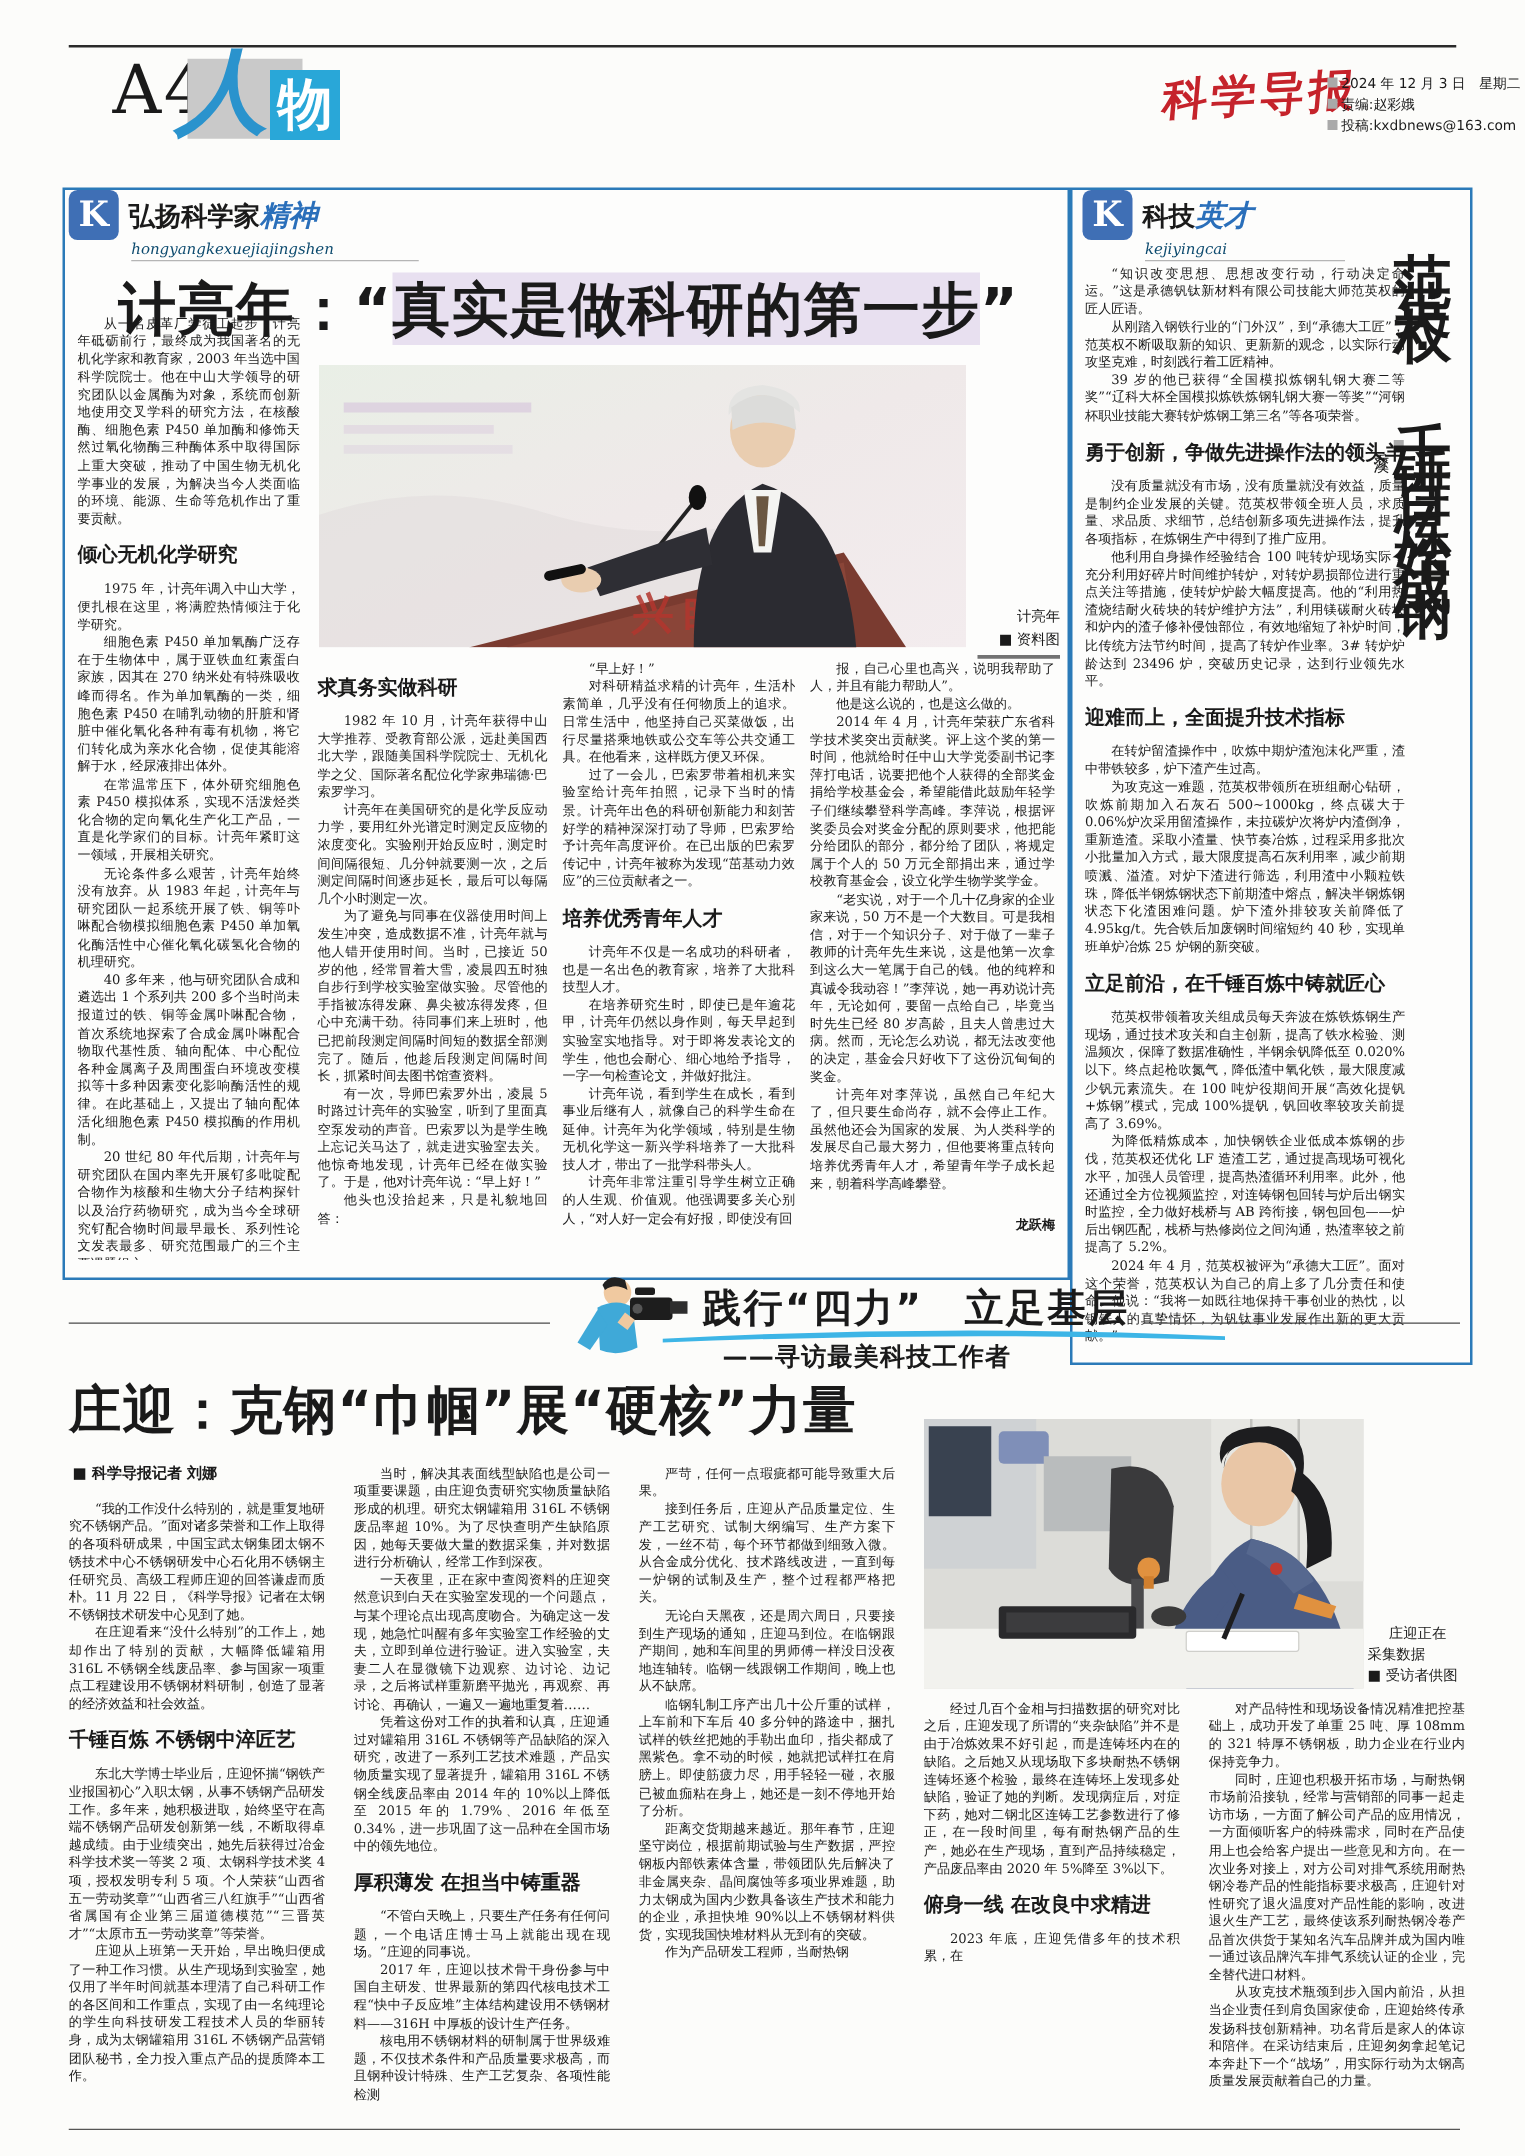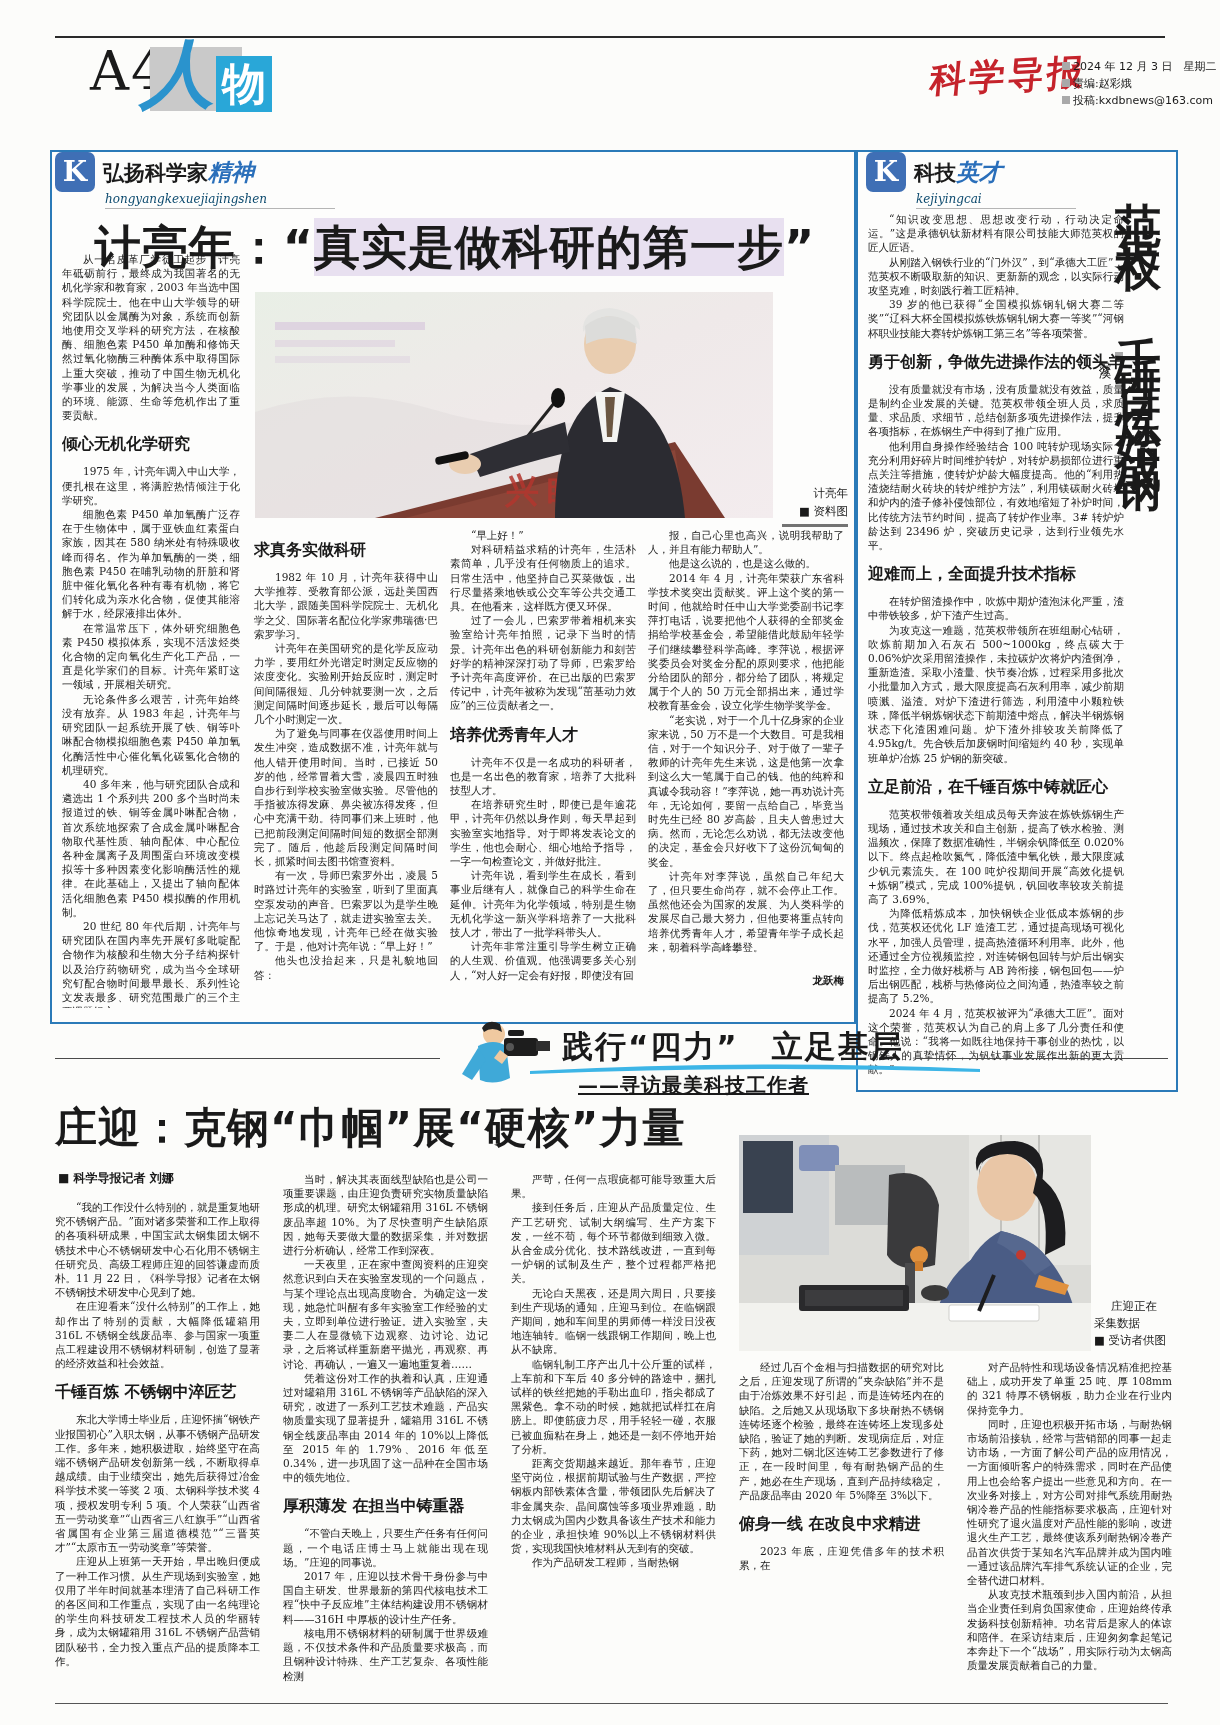--- a/index.html
+++ b/index.html
@@ -55,21 +55,21 @@
           writing-mode:vertical-rl;letter-spacing:22px;font-family:"DejaVu Serif",serif;}
   .v-byline{left:1096px;top:352px;writing-mode:vertical-rl;font-size:12.5px;letter-spacing:4px;
             font-family:"DejaVu Sans","Liberation Sans",sans-serif;}
   .v-byline .sq{display:block;margin:0 0 6px 2px;}
   
   .banner-line{top:1058px;height:1px;background:#4a4a4a;}
   .banner-title{left:562px;top:1026px;font-size:31px;font-weight:bold;letter-spacing:2px;
                 font-family:"DejaVu Sans","Liberation Sans",sans-serif;white-space:nowrap;}
   .banner-swoosh{left:530px;top:1060px;width:450px;height:10px;}
   .banner-sub{left:578px;top:1072px;font-size:20px;font-weight:bold;letter-spacing:1px;
-              font-family:"DejaVu Sans","Liberation Sans",sans-serif;text-decoration:underline;}
+              font-family:"DejaVu Sans","Liberation Sans",sans-serif;}
   
   .headline3{left:55px;top:1100px;font-size:42px;font-weight:bold;letter-spacing:1px;
              font-family:"DejaVu Sans","Liberation Sans",sans-serif;white-space:nowrap;}
   .byline3{left:58px;top:1170px;font-size:12px;font-weight:bold;
            font-family:"DejaVu Sans","Liberation Sans",sans-serif;}
   .photo2{left:739px;top:1135px;width:352px;height:216px;overflow:hidden;}
   .cap2{left:1094px;top:1298px;width:80px;font-size:11.5px;line-height:17px;
         font-family:"DejaVu Sans","Liberation Sans",sans-serif;}
   .bottom-rule{left:55px;top:1703px;width:1113px;height:1px;background:#555;}
 </style>
@@ -136,21 +136,21 @@
   </div>
   <div class="abs cap1">
     <div>计亮年</div>
     <div>■ 资料图</div>
   </div>
 
   <div class="col" style="left:62px;top:252px;width:178px;height:756px;">
       <p class="para">从一名皮革厂学徒工起步，计亮年砥砺前行，最终成为我国著名的无机化学家和教育家，2003 年当选中国科学院院士。他在中山大学领导的研究团队以金属酶为对象，系统而创新地使用交叉学科的研究方法，在核酸酶、细胞色素 P450 单加酶和修饰天然过氧化物酶三种酶体系中取得国际上重大突破，推动了中国生物无机化学事业的发展，为解决当今人类面临的环境、能源、生命等危机作出了重要贡献。</p>
       <h3 class="subhead">倾心无机化学研究</h3>
       <p class="para">1975 年，计亮年调入中山大学，便扎根在这里，将满腔热情倾注于化学研究。</p>
-      <p class="para">细胞色素 P450 单加氧酶广泛存在于生物体中，属于亚铁血红素蛋白家族，因其在 580 纳米处有特殊吸收峰而得名。作为单加氧酶的一类，细胞色素 P450 在哺乳动物的肝脏和肾脏中催化氧化各种有毒有机物，将它们转化成为亲水化合物，促使其能溶解于水，经尿液排出体外。</p>
+      <p class="para">细胞色素 P450 单加氧酶广泛存在于生物体中，属于亚铁血红素蛋白家族，因其在 270 纳米处有特殊吸收峰而得名。作为单加氧酶的一类，细胞色素 P450 在哺乳动物的肝脏和肾脏中催化氧化各种有毒有机物，将它们转化成为亲水化合物，促使其能溶解于水，经尿液排出体外。</p>
       <p class="para">在常温常压下，体外研究细胞色素 P450 模拟体系，实现不活泼烃类化合物的定向氧化生产化工产品，一直是化学家们的目标。计亮年紧盯这一领域，开展相关研究。</p>
       <p class="para">无论条件多么艰苦，计亮年始终没有放弃。从 1983 年起，计亮年与研究团队一起系统开展了铁、铜等卟啉配合物模拟细胞色素 P450 单加氧化酶活性中心催化氧化碳氢化合物的机理研究。</p>
       <p class="para">40 多年来，他与研究团队合成和遴选出 1 个系列共 200 多个当时尚未报道过的铁、铜等金属卟啉配合物，首次系统地探索了合成金属卟啉配合物取代基性质、轴向配体、中心配位各种金属离子及周围蛋白环境改变模拟等十多种因素变化影响酶活性的规律。在此基础上，又提出了轴向配体活化细胞色素 P450 模拟酶的作用机制。</p>
       <p class="para">20 世纪 80 年代后期，计亮年与研究团队在国内率先开展钌多吡啶配合物作为核酸和生物大分子结构探针以及治疗药物研究，成为当今全球研究钌配合物时间最早最长、系列性论文发表最多、研究范围最广的三个主要课题组之一。</p>
     </div>
   <div class="col" style="left:254px;top:528px;width:184px;height:480px;">
       <h3 class="subhead">求真务实做科研</h3>
       <p class="para">1982 年 10 月，计亮年获得中山大学推荐、受教育部公派，远赴美国西北大学，跟随美国科学院院士、无机化学之父、国际著名配位化学家弗瑞德·巴索罗学习。</p>
       <p class="para">计亮年在美国研究的是化学反应动力学，要用红外光谱定时测定反应物的浓度变化。实验刚开始反应时，测定时间间隔很短、几分钟就要测一次，之后测定间隔时间逐步延长，最后可以每隔几个小时测定一次。</p>
       <p class="para">为了避免与同事在仪器使用时间上发生冲突，造成数据不准，计亮年就与他人错开使用时间。当时，已接近 50 岁的他，经常冒着大雪，凌晨四五时独自步行到学校实验室做实验。尽管他的手指被冻得发麻、鼻尖被冻得发疼，但心中充满干劲。待同事们来上班时，他已把前段测定间隔时间短的数据全部测完了。随后，他趁后段测定间隔时间长，抓紧时间去图书馆查资料。</p>

